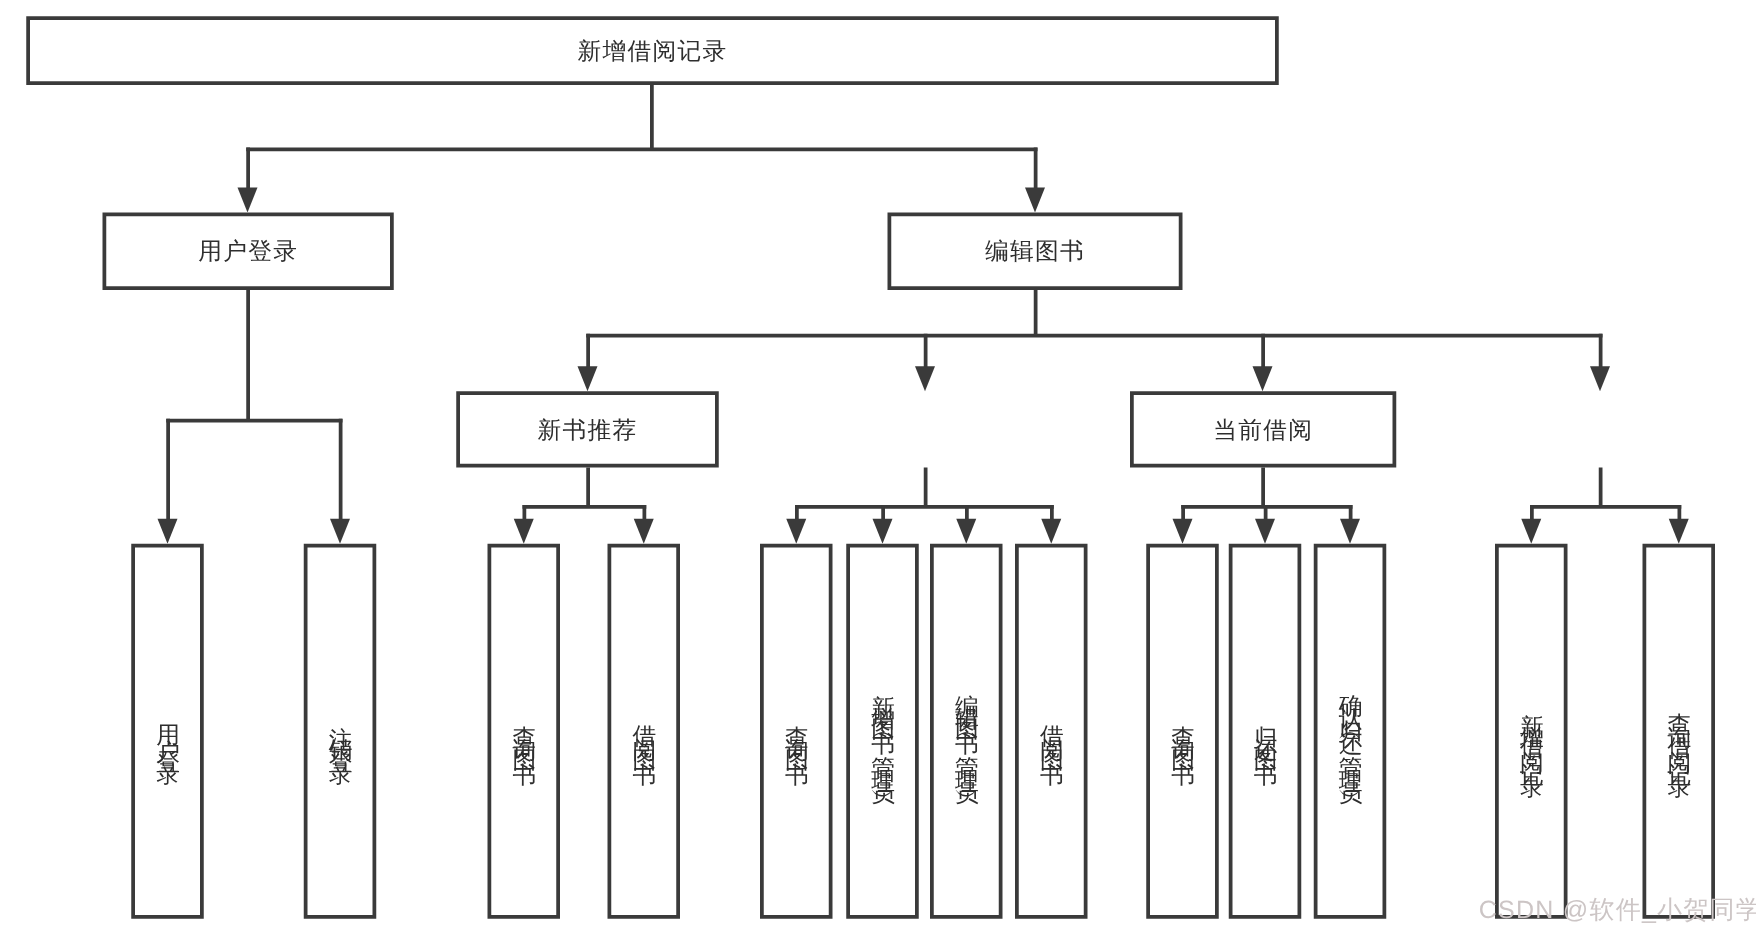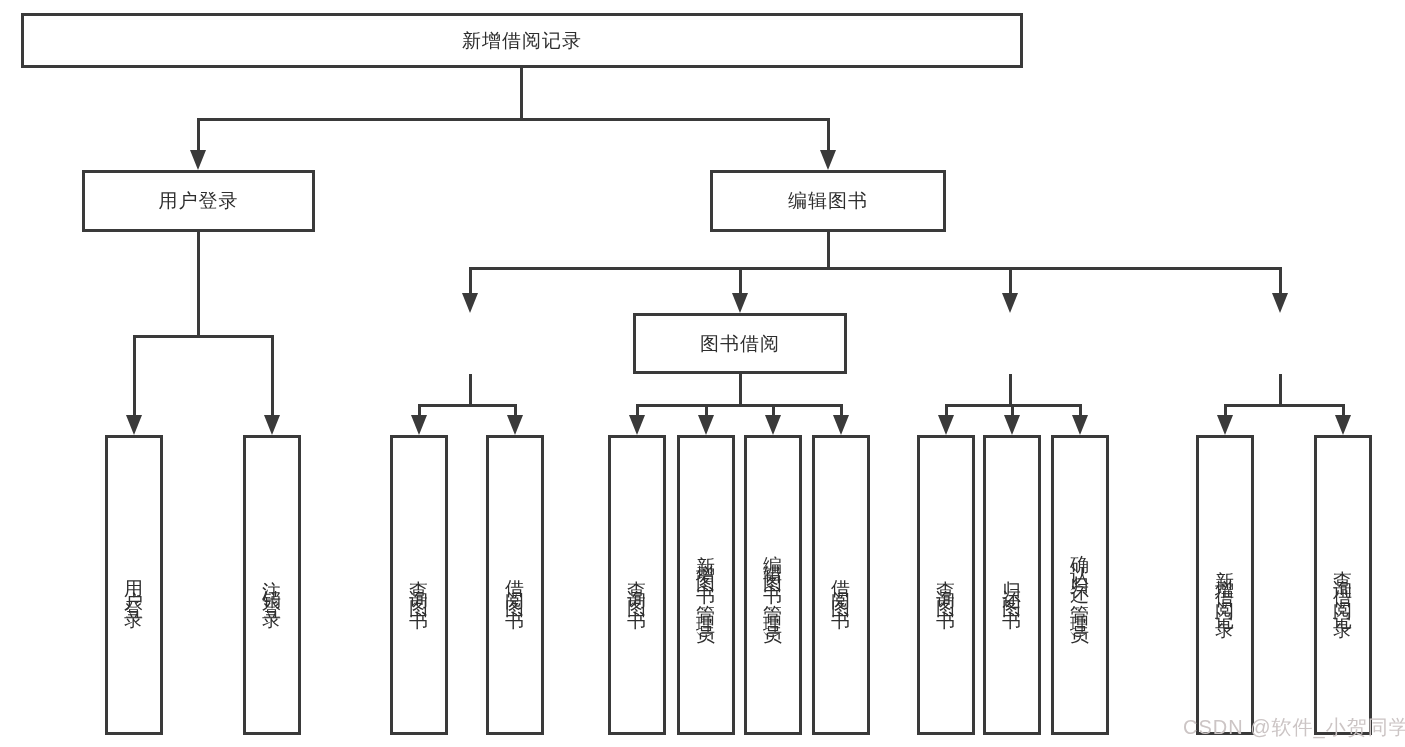--- a/index.html
+++ b/index.html
@@ -99,21 +99,22 @@
   <div class="hline" style="left:469px;top:267px;width:813px"></div>
   <div class="vline" style="left:469px;top:267px;height:28px"></div>
   <div class="arrow" style="left:462px;top:293px"></div>
   <div class="vline" style="left:739px;top:267px;height:28px"></div>
   <div class="arrow" style="left:732px;top:293px"></div>
   <div class="vline" style="left:1009px;top:267px;height:28px"></div>
   <div class="arrow" style="left:1002px;top:293px"></div>
   <div class="vline" style="left:1279px;top:267px;height:28px"></div>
   <div class="arrow" style="left:1272px;top:293px"></div>
 
-  <div class="hbox" style="left:633px;top:313px;width:214px;height:61px">图书借阅</div>
+  <div class="hbox" style="left:365px;top:313px;width:210px;height:61px">新书推荐</div>
+  <div class="hbox" style="left:904px;top:313px;width:213px;height:61px">当前借阅</div>
 
   <div class="vline" style="left:469px;top:374px;height:32px"></div>
   <div class="hline" style="left:418px;top:404px;width:99px"></div>
   <div class="vline" style="left:418px;top:404px;height:13px"></div>
   <div class="arrow" style="left:411px;top:415px"></div>
   <div class="vline" style="left:514px;top:404px;height:13px"></div>
   <div class="arrow" style="left:507px;top:415px"></div>
 
   <div class="vline" style="left:739px;top:374px;height:32px"></div>
   <div class="hline" style="left:636px;top:404px;width:207px"></div>

